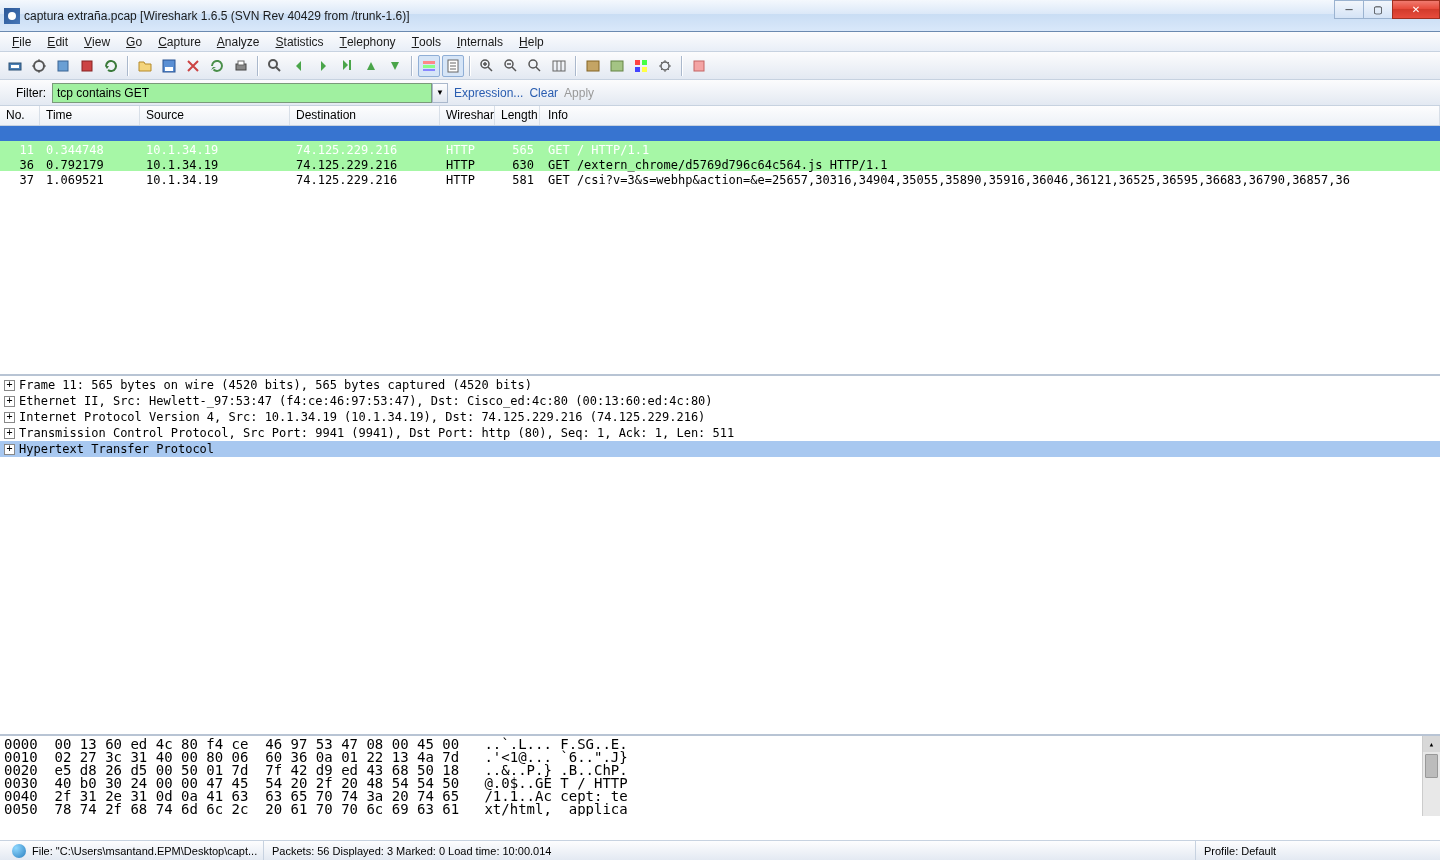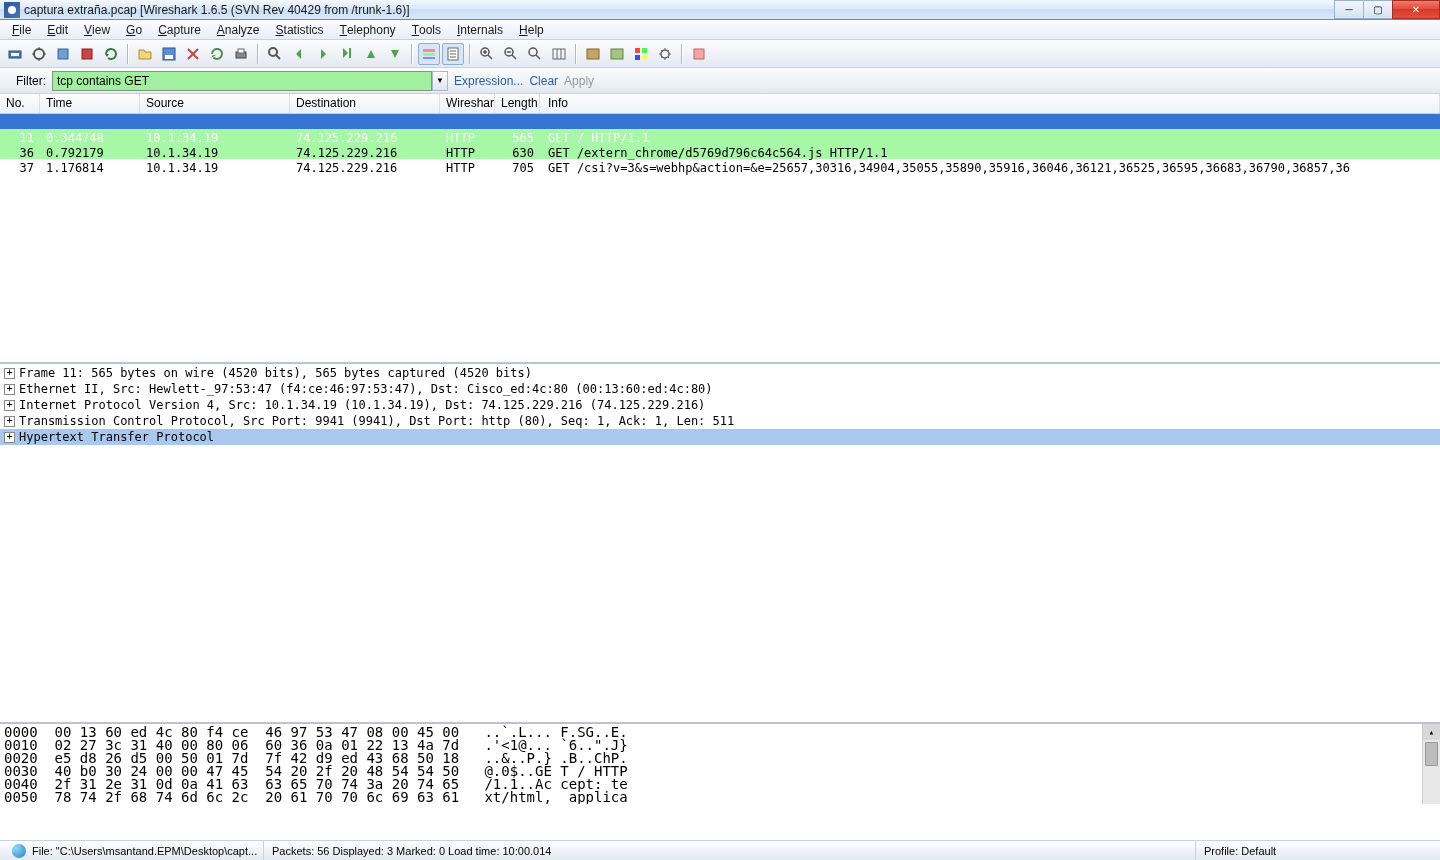--- a/index.html
+++ b/index.html
@@ -1,17 +1,17 @@
 <!DOCTYPE html>
 <html><head>
 <meta charset="utf-8">
 <style>
 * { margin:0; padding:0; box-sizing:border-box; }
 body { font-family:"Segoe UI",Tahoma,sans-serif; font-size:12px; background:#fff; overflow:hidden; width:1440px; height:860px; position:relative; }
-.titlebar { height:20px; background:linear-gradient(to bottom,#f4f8fd 0%,#dbe8f8 45%,#c9ddf4 46%,#d9e8fa 100%); display:flex; align-items:center; padding:0 4px; border-bottom:1px solid #6b8ab0; position:relative; }
+.titlebar { height:32px; background:linear-gradient(to bottom,#f4f8fd 0%,#dbe8f8 45%,#c9ddf4 46%,#d9e8fa 100%); display:flex; align-items:center; padding:0 4px; border-bottom:1px solid #6b8ab0; position:relative; }
 .titlebar-icon { width:16px; height:16px; margin-right:4px; background:linear-gradient(135deg,#2b5797,#4576b7); display:inline-block; position:relative; }
 .titlebar-icon::after { content:""; position:absolute; width:8px; height:8px; background:#fff; border-radius:50%; top:4px; left:4px; }
 .titlebar-text { font-size:12px; color:#1a1a1a; }
 .winbtns { position:absolute; right:0; top:0; display:flex; }
 .winbtn { width:30px; height:19px; display:flex; align-items:center; justify-content:center; border:1px solid #9bb3d0; background:linear-gradient(to bottom,#f2f6fb,#d4e3f6); font-size:10px; margin-left:-1px; }
 .winbtn.close { width:48px; background:linear-gradient(to bottom,#f07a6e 0%,#e74c3c 45%,#d13a2a 46%,#e74c3c 100%); color:#fff; border-color:#a03020; }
 .menubar { height:20px; background:linear-gradient(to bottom,#fcfcfd,#e8eef7); display:flex; align-items:stretch; padding:0 4px; border-bottom:1px solid #c7d2e0; }
 .menuitem { padding:2px 8px; cursor:default; display:flex; align-items:center; color:#1a1a1a; font-size:12px; }
 .menuitem u { text-decoration:underline; }
 .toolbar { height:28px; background:linear-gradient(to bottom,#fcfcfd,#e3e9f2); border-bottom:1px solid #c7d2e0; display:flex; align-items:center; padding:0 4px; gap:2px; }
@@ -274,25 +274,25 @@
         <div class="col col-no">36</div>
         <div class="col col-time">0.792179</div>
         <div class="col col-src">10.1.34.19</div>
         <div class="col col-dst">74.125.229.216</div>
         <div class="col col-proto">HTTP</div>
         <div class="col col-len">630</div>
         <div class="col col-info">GET /extern_chrome/d5769d796c64c564.js HTTP/1.1</div>
       </div>
       <div class="pkt-row green">
         <div class="col col-no">37</div>
-        <div class="col col-time">1.176814</div>
+        <div class="col col-time">1.069521</div>
         <div class="col col-src">10.1.34.19</div>
         <div class="col col-dst">74.125.229.216</div>
         <div class="col col-proto">HTTP</div>
-        <div class="col col-len">705</div>
+        <div class="col col-len">581</div>
         <div class="col col-info">GET /csi?v=3&amp;s=webhp&amp;action=&amp;e=25657,30316,34904,35055,35890,35916,36046,36121,36525,36595,36683,36790,36857,36</div>
       </div>
     </div>
 </div>
 
 <div class="details-area" id="details">
     <div class="detail-line">
       <span class="expander">+</span>
       <span>Frame 11: 565 bytes on wire (4520 bits), 565 bytes captured (4520 bits)</span>
     </div>

